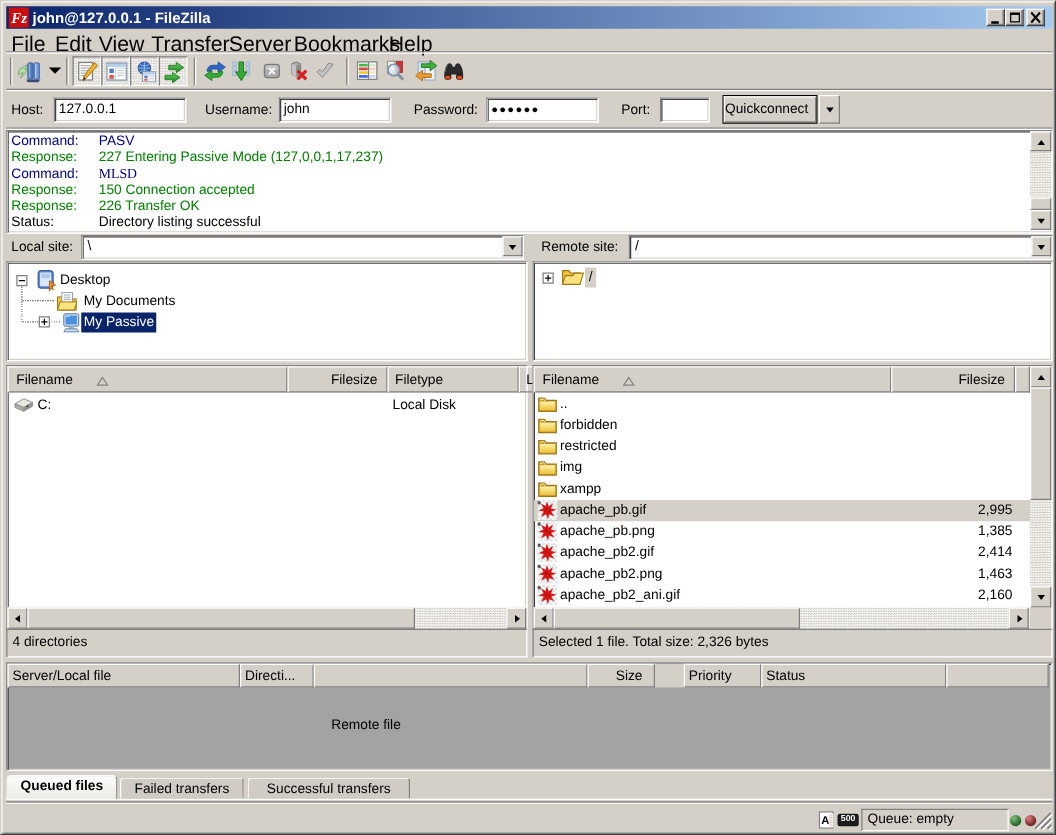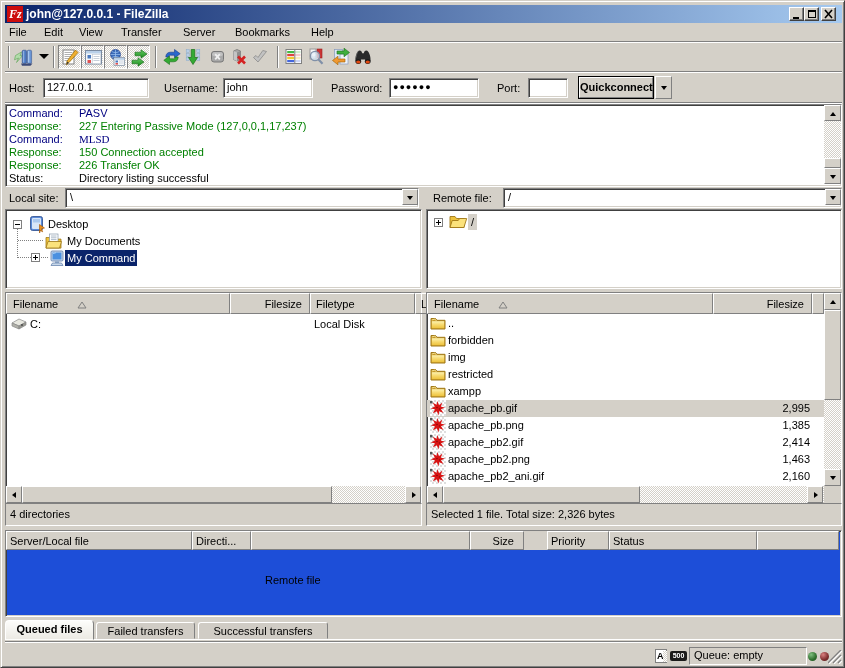--- a/index.html
+++ b/index.html
@@ -38,21 +38,21 @@
   <div class="abs raised" style="left:799px;top:2px;width:15px;height:14px;background:#d4d0c8;">
     <div class="abs" style="left:3px;top:2px;width:8px;height:8px;border:1px solid #000;border-top:2px solid #000;"></div>
   </div>
   <div class="abs raised" style="left:816px;top:2px;width:15px;height:14px;background:#d4d0c8;">
     <svg width="14" height="12" viewBox="0 0 14 12">
           <path d="M3 2 L10 10 M10 2 L3 10" stroke="#000" stroke-width="1.6"></path>
         </svg>
   </div>
 </div>
 
-<div class="abs" style="left:4px;top:22px;width:837px;height:18px;font-size:11px;">
+<div class="abs" style="left:4px;top:22px;width:837px;height:18px;font-size:17px;">
   <span class="abs" style="left:4px;top:3px;">File</span>
   <span class="abs" style="left:39px;top:3px;">Edit</span>
   <span class="abs" style="left:74px;top:3px;">View</span>
   <span class="abs" style="left:116px;top:3px;">Transfer</span>
   <span class="abs" style="left:178px;top:3px;">Server</span>
   <span class="abs" style="left:230px;top:3px;">Bookmarks</span>
   <span class="abs" style="left:306px;top:3px;">Help</span>
 </div>
 <div class="abs groove" style="left:4px;top:40px;width:837px;"></div>
 
@@ -188,21 +188,21 @@
   <div class="abs sunken" style="left:218px;top:5px;width:90px;height:20px;background:#fff;">
         <span class="abs" style="left:3px;top:2px;">john</span>
       </div>
   <span class="abs" style="left:326px;top:9px;">Password:</span>
   <div class="abs sunken" style="left:384px;top:5px;width:90px;height:20px;background:#fff;">
         <span class="abs" style="left:3px;top:3px;font-size:9px;letter-spacing:1px;">●●●●●●</span>
       </div>
   <span class="abs" style="left:492px;top:9px;">Port:</span>
   <div class="abs sunken" style="left:523px;top:5px;width:40px;height:20px;background:#fff;"></div>
   <div class="abs" style="left:573px;top:3px;width:76px;height:23px;border:1px solid #000;background:#d4d0c8;">
-    <div class="abs" style="left:0;top:0;right:0;bottom:0;border:1px solid;border-color:#fff #808080 #808080 #fff;text-align:left;padding-top:3px;font-weight:bold;">Quickconnect</div>
+    <div class="abs" style="left:0;top:0;right:0;bottom:0;border:1px solid;border-color:#fff #808080 #808080 #fff;text-align:left;padding-top:3px;">Quickconnect</div>
   </div>
   <div class="abs raisedsoft" style="left:650px;top:3px;width:17px;height:23px;background:#d4d0c8;">
         <div class="abs arrow-down" style="left:5px;top:9px;"></div>
       </div>
 </div>
 <div class="abs groove" style="left:4px;top:101px;width:837px;"></div>
 
 <div class="abs sunken" style="left:4px;top:103px;width:837px;height:83px;background:#fff;">
   <div class="abs" style="left:0;top:2px;width:812px;height:77px;overflow:hidden;">
     <div style="position:relative;height:13px;color:#000080;">
@@ -244,21 +244,21 @@
 <div class="abs" style="left:4px;top:186px;width:417px;height:22px;">
   <span class="abs" style="left:4px;top:5px;">Local site:</span>
   <div class="abs sunken" style="left:60px;top:1px;width:354px;height:20px;background:#fff;">
     <span class="abs" style="left:4px;top:2px;">\</span>
     <div class="abs raisedsoft" style="right:0px;top:0px;width:16px;height:16px;background:#d4d0c8;">
           <div class="abs arrow-down" style="left:4px;top:6px;"></div>
         </div>
   </div>
 </div>
 <div class="abs" style="left:425px;top:186px;width:416px;height:22px;">
-  <span class="abs" style="left:7px;top:5px;">Remote file:</span>
+  <span class="abs" style="left:7px;top:5px;">Remote site:</span>
   <div class="abs sunken" style="left:77px;top:1px;width:339px;height:20px;background:#fff;">
     <span class="abs" style="left:4px;top:2px;">/</span>
     <div class="abs raisedsoft" style="right:0px;top:0px;width:16px;height:16px;background:#d4d0c8;">
           <div class="abs arrow-down" style="left:4px;top:6px;"></div>
         </div>
   </div>
 </div>
 
 <div class="abs sunken" style="left:4px;top:208px;width:417px;height:80px;background:#fff;">
   <div class="abs" style="left:11px;top:19px;width:1px;height:30px;background-image:repeating-linear-gradient(to bottom,#808080 0 1px,transparent 1px 2px);"></div>
@@ -286,21 +286,21 @@
         <div class="abs" style="left:3px;top:1px;width:1px;height:5px;background:#000;"></div>
       </div>
   <div class="abs" style="left:35px;top:47px;width:8px;height:1px;background-image:repeating-linear-gradient(to right,#808080 0 1px,transparent 1px 2px);"></div>
   <div class="abs" style="left:43px;top:40px;" id="ic-mycomp"><svg width="16" height="17" viewBox="0 0 16 17">
           <rect x="2" y="1" width="12" height="10" rx="1.2" fill="#c8d8ea" stroke="#5a7aa8" stroke-width="0.8"></rect>
           <rect x="3.5" y="2.5" width="9" height="7" fill="#4a90e0"></rect>
           <path d="M4 3.5 l3 -0.8" stroke="#a8d0f8" stroke-width="1"></path>
           <rect x="6" y="11" width="4" height="2" fill="#9ab0cc"></rect>
           <path d="M3.5 13 h9 l1.5 2.5 h-12 Z" fill="#c8d8ea" stroke="#5a7aa8" stroke-width="0.7"></path>
         </svg></div>
-  <div class="abs" style="left:59px;top:40px;background:#0a246a;color:#fff;height:16px;padding:2px 2px 0 2px;">My Command</div>
+  <div class="abs" style="left:59px;top:40px;background:#0a246a;color:#fff;height:16px;padding:2px 2px 0 2px;">My Passive</div>
 </div>
 
 <div class="abs sunken" style="left:425px;top:208px;width:416px;height:80px;background:#fff;">
   <div class="abs" style="left:7px;top:8px;width:9px;height:9px;border:1px solid #808080;background:#fff;">
         <div class="abs" style="left:1px;top:3px;width:5px;height:1px;background:#000;"></div>
         <div class="abs" style="left:3px;top:1px;width:1px;height:5px;background:#000;"></div>
       </div>
   <div class="abs" style="left:22px;top:4px;" id="ic-openfolder"><svg width="19" height="16" viewBox="0 0 19 16">
           <path d="M1 2.5 h5 l1.5 2 h7.5 v9 H1 Z" fill="#edc23c" stroke="#a07818" stroke-width="0.9"></path>
           <path d="M3.2 6.5 h6 l1.5-2 h7 l-2.8 9 H1 Z" fill="#fbe27c" stroke="#a07818" stroke-width="0.9"></path>
@@ -398,36 +398,36 @@
                 <linearGradient id="fg" x1="0" y1="0" x2="0" y2="1">
                   <stop offset="0" stop-color="#fdf3b0"></stop>
                   <stop offset="0.5" stop-color="#f7d96e"></stop>
                   <stop offset="1" stop-color="#edc23c"></stop>
                 </linearGradient>
               </defs>
               <path d="M1 3.5 h4.5 l1.5 1.8 h8 v8.7 H1 Z" fill="#c89a28" stroke="#a07818" stroke-width="1"></path>
               <path d="M1.8 6.2 h12.4 v7 H1.8 Z" fill="url(#fg)"></path>
               <path d="M1.8 5 l3-1 1.5 1.8" fill="none" stroke="#fdf3b0" stroke-width="0.8"></path>
             </svg></span>
-          <span style="position:absolute;left:21px;top:2px;">img</span>
+          <span style="position:absolute;left:21px;top:2px;">restricted</span>
         </div>
         <div style="position:relative;height:17px;">
           <span style="position:absolute;left:3px;top:0px;"><svg width="16" height="16" viewBox="0 0 16 16">
               <defs>
                 <linearGradient id="fg" x1="0" y1="0" x2="0" y2="1">
                   <stop offset="0" stop-color="#fdf3b0"></stop>
                   <stop offset="0.5" stop-color="#f7d96e"></stop>
                   <stop offset="1" stop-color="#edc23c"></stop>
                 </linearGradient>
               </defs>
               <path d="M1 3.5 h4.5 l1.5 1.8 h8 v8.7 H1 Z" fill="#c89a28" stroke="#a07818" stroke-width="1"></path>
               <path d="M1.8 6.2 h12.4 v7 H1.8 Z" fill="url(#fg)"></path>
               <path d="M1.8 5 l3-1 1.5 1.8" fill="none" stroke="#fdf3b0" stroke-width="0.8"></path>
             </svg></span>
-          <span style="position:absolute;left:21px;top:2px;">restricted</span>
+          <span style="position:absolute;left:21px;top:2px;">img</span>
         </div>
         <div style="position:relative;height:17px;">
           <span style="position:absolute;left:3px;top:0px;"><svg width="16" height="16" viewBox="0 0 16 16">
               <defs>
                 <linearGradient id="fg" x1="0" y1="0" x2="0" y2="1">
                   <stop offset="0" stop-color="#fdf3b0"></stop>
                   <stop offset="0.5" stop-color="#f7d96e"></stop>
                   <stop offset="1" stop-color="#edc23c"></stop>
                 </linearGradient>
               </defs>
@@ -545,21 +545,21 @@
     <div class="abs raisedsoft" style="left:16px;top:0;width:197px;height:17px;background:#d4d0c8;"></div>
     <div class="abs raisedsoft" style="left:380px;top:0;width:16px;height:17px;background:#d4d0c8;">
           <div class="abs arrow-right" style="left:6px;top:5px;"></div>
         </div>
   </div>
 </div>
 <div class="abs sunken1" style="left:425px;top:502px;width:416px;height:23px;">
       <span class="abs" style="left:4px;top:4px;">Selected 1 file. Total size: 2,326 bytes</span>
     </div>
 
-<div class="abs sunken" style="left:4px;top:529px;width:837px;height:87px;background:#1d4ed8;">
+<div class="abs sunken" style="left:4px;top:529px;width:837px;height:87px;background:#a3a3a3;">
   <div class="abs" style="left:0;top:0;width:833px;height:19px;background:#d4d0c8;">
     <div class="abs raisedsoft" style="left:0;top:0;width:186px;height:19px;">
           <span class="abs" style="left:3px;top:3px;">Server/Local file</span>
         </div>
     <div class="abs raisedsoft" style="left:186px;top:0;width:59px;height:19px;">
           <span class="abs" style="left:3px;top:3px;">Directi...</span>
         </div>
     <div class="abs raisedsoft" style="left:245px;top:0;width:219px;height:19px;">
           <span class="abs" style="left:13px;top:3px;margin-top:39px;">Remote file</span>
         </div>

